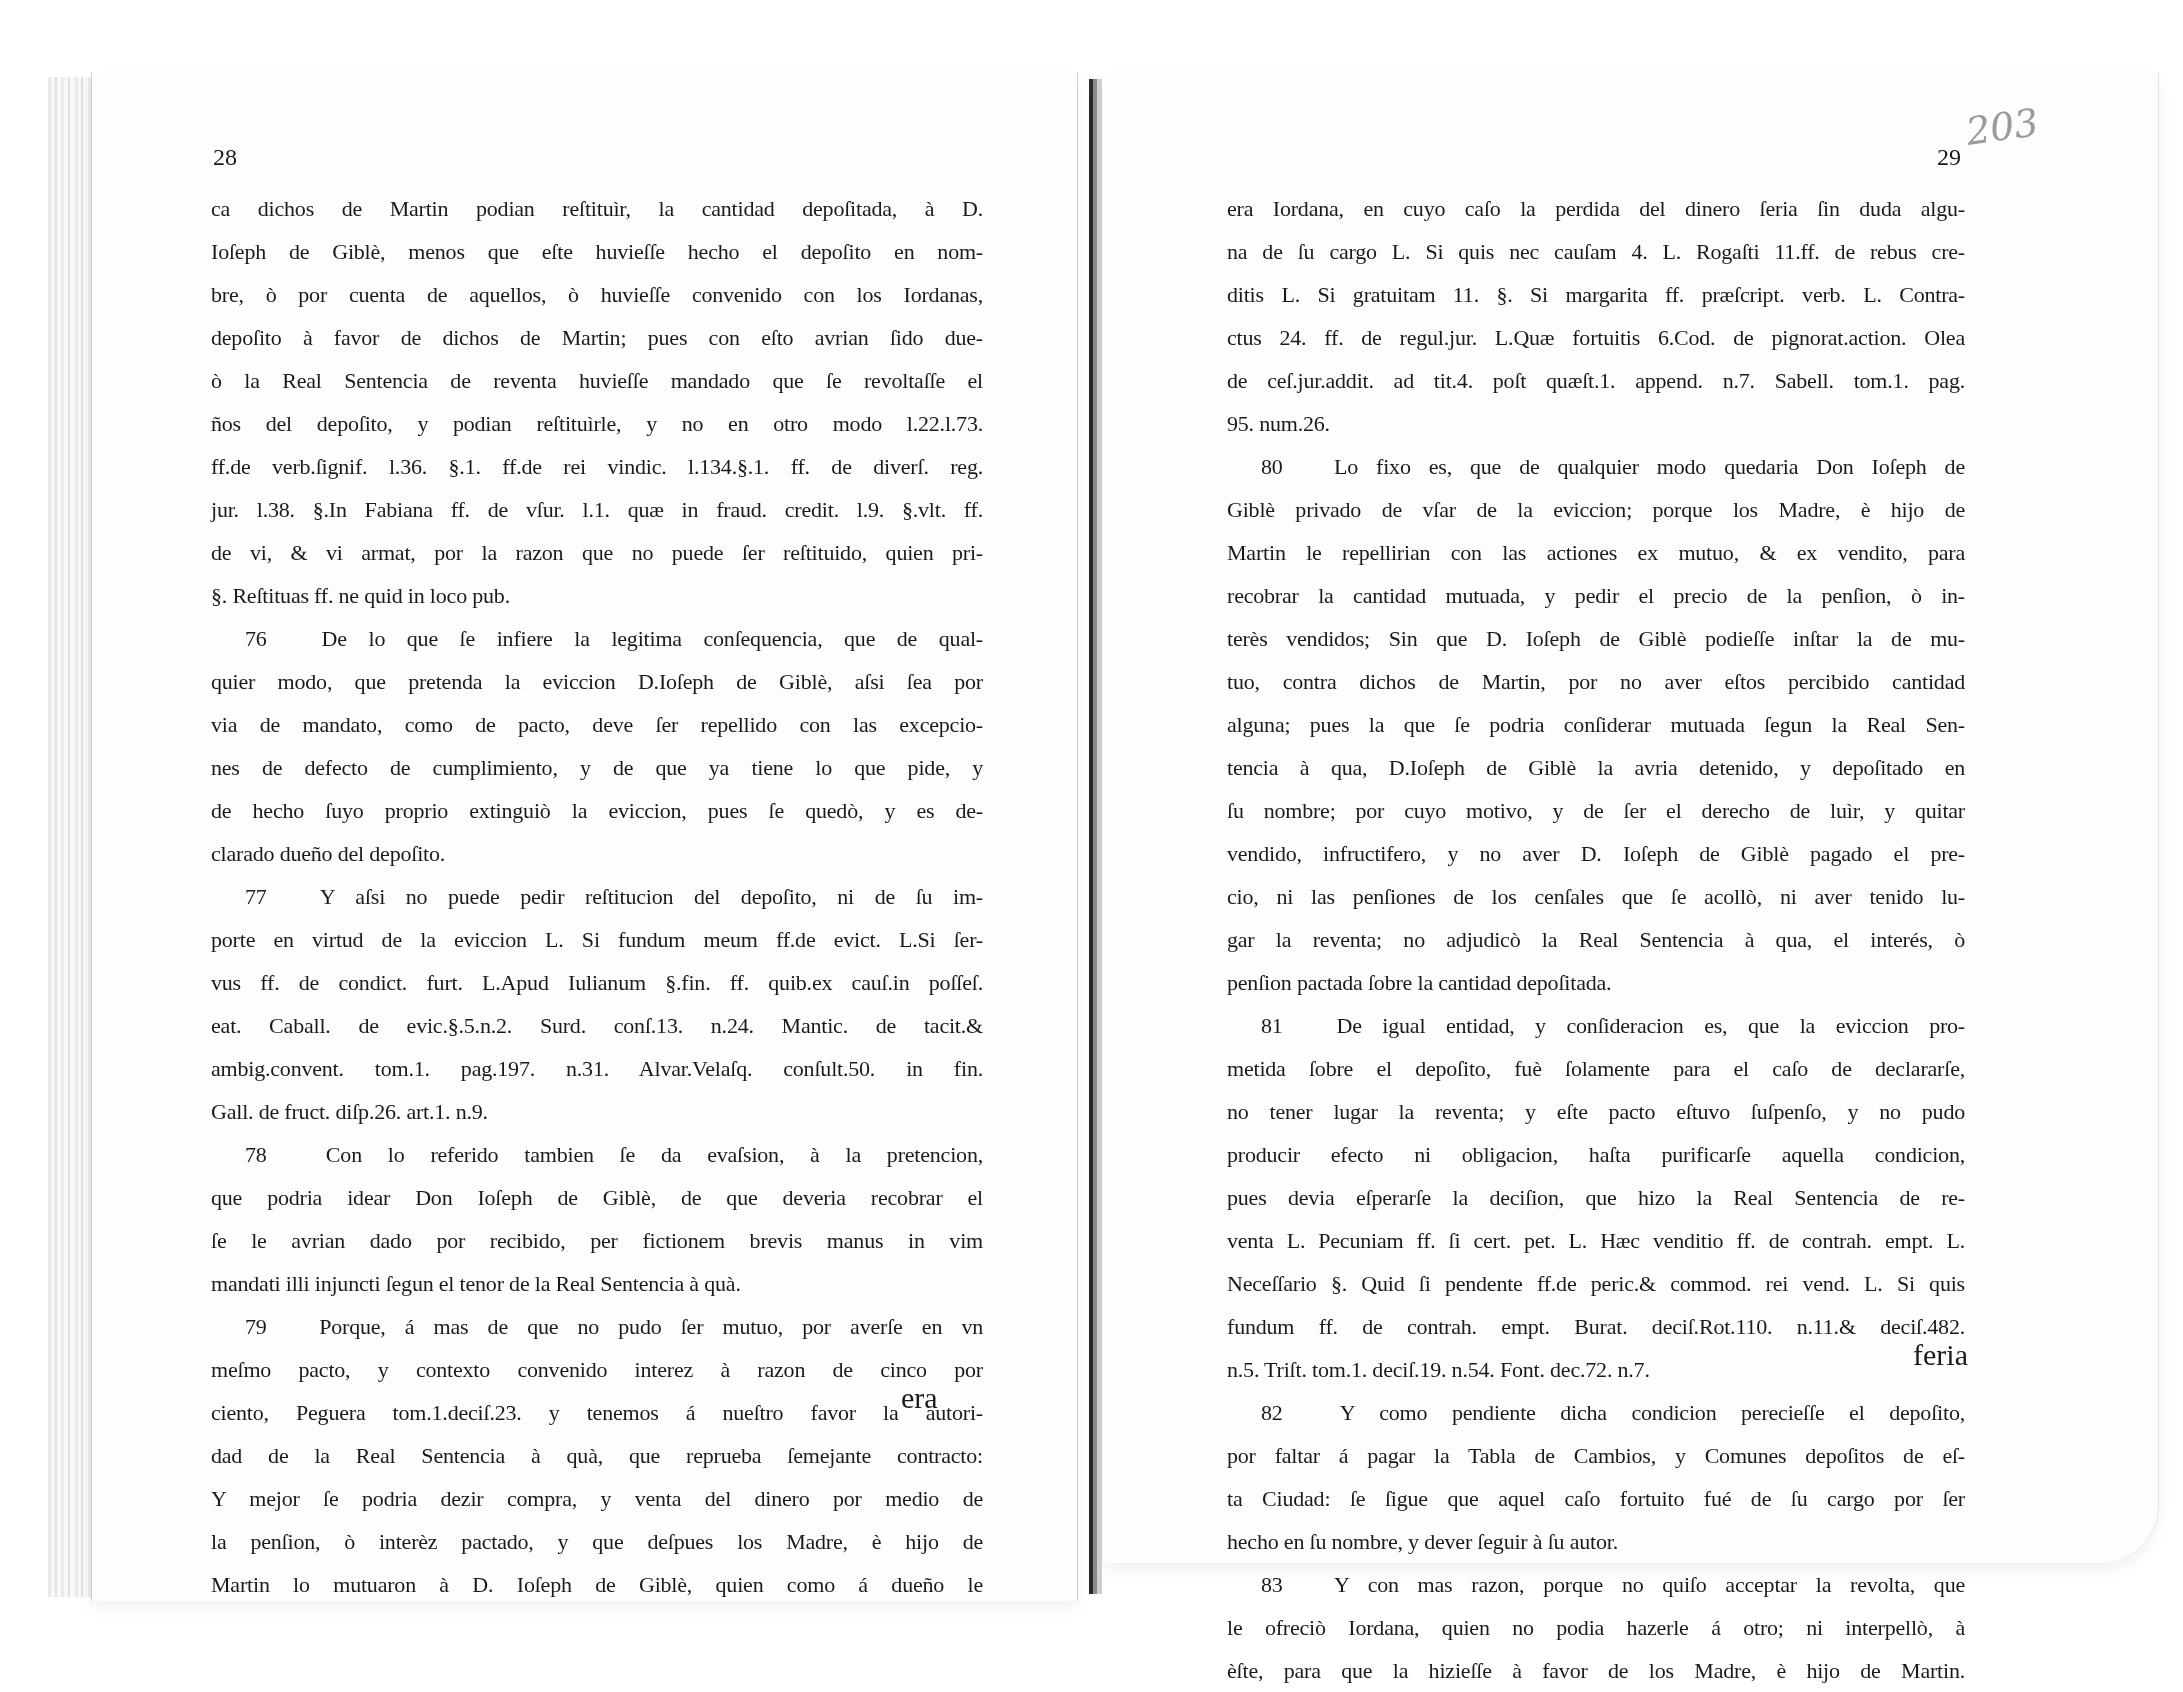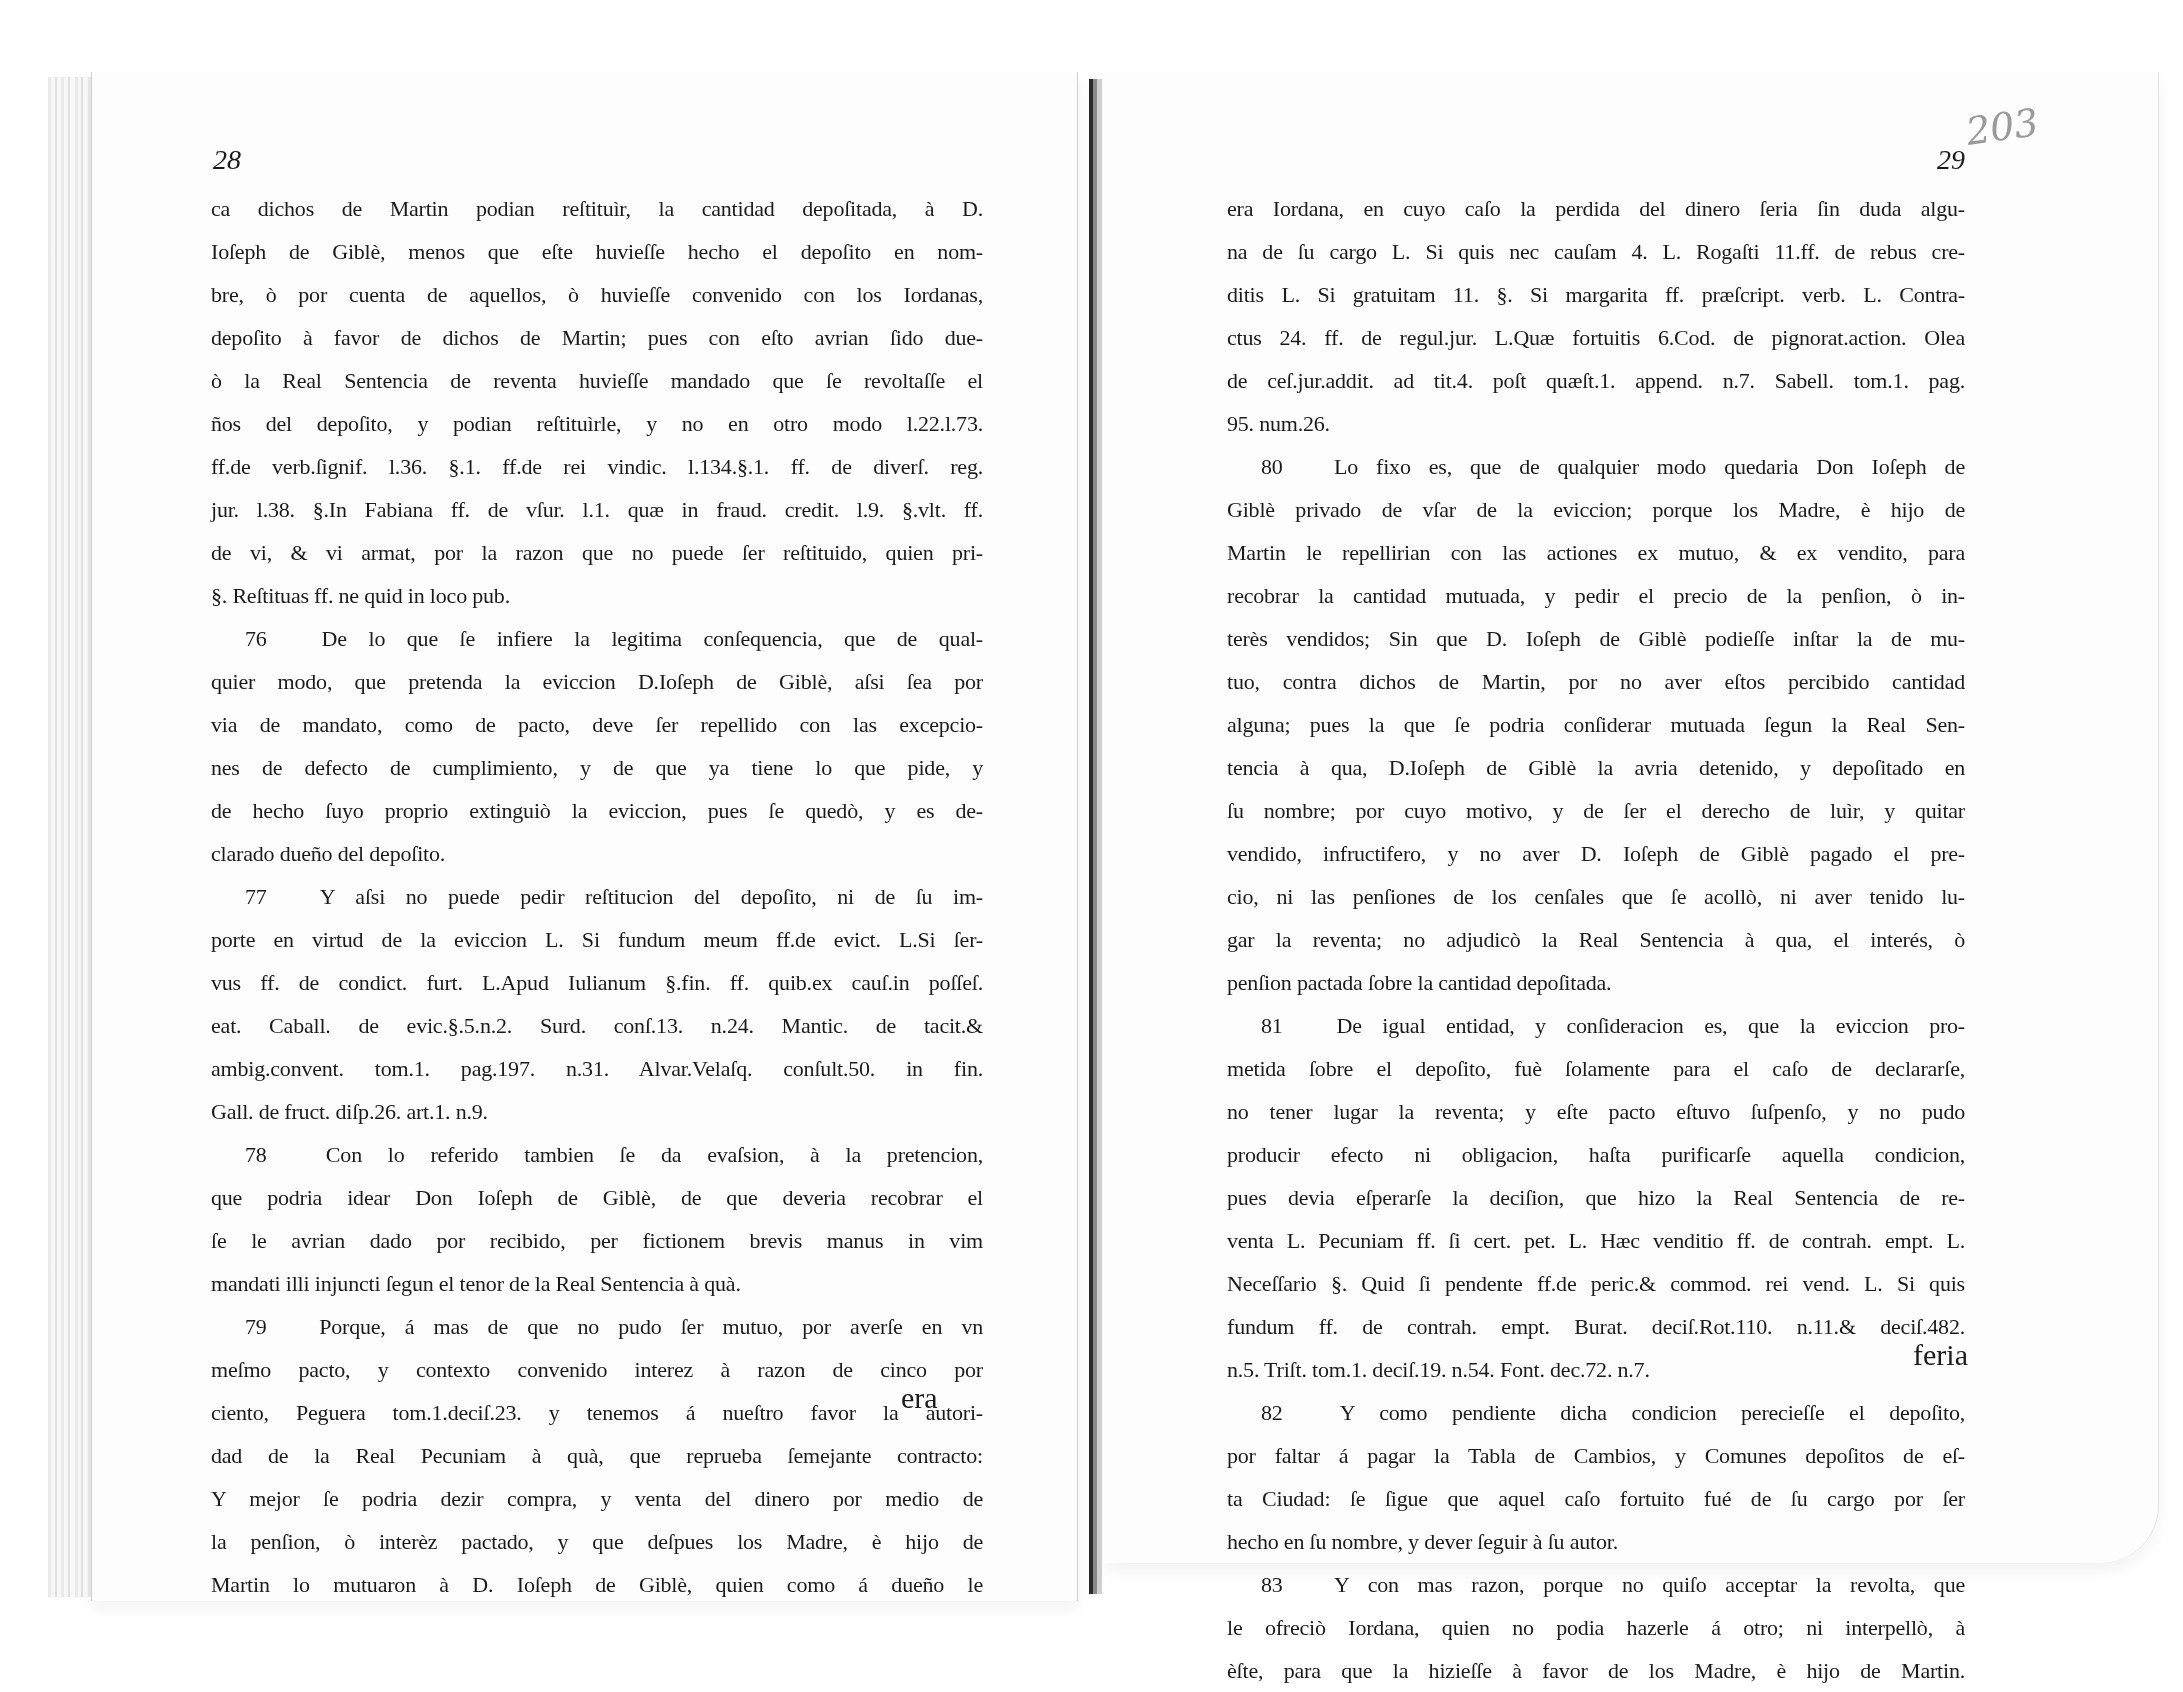--- a/index.html
+++ b/index.html
@@ -34,22 +34,21 @@
     border-bottom-right-radius: 58px;
     box-shadow: 0 7.7px 14.4px rgba(0,0,0,0.05);
   }
   .spine {
     position: absolute;
     left: 1089px; top: 79px; width: 13.4px; height: 1515px;
     background: linear-gradient(90deg, #2a2a2a 0 4.3px, #8a8a8a 4.3px 7.7px, #cfcfcf 7.7px 13.4px);
   }
   .page-number {
     position: absolute;
-    font-size: 28px;
-    font-style: italic;
+    font-size: 24px;
   }
   .handwritten-folio {
     position: absolute;
     left: 1966px; top: 105px;
     font-size: 38px;
     font-style: italic;
     color: #9a9a9a;
     font-family: "DejaVu Serif", serif;
     transform: rotate(-8deg);
   }
@@ -113,21 +112,21 @@
     <span class="line">eat. Caball. de evic.§.5.n.2. Surd. conſ.13. n.24. Mantic. de tacit.&amp;</span>
     <span class="line">ambig.convent. tom.1. pag.197. n.31. Alvar.Velaſq. conſult.50. in fin.</span>
     <span class="line last">Gall. de fruct. diſp.26. art.1. n.9.</span>
     <span class="line"><span class="para-num">78</span> Con lo referido tambien ſe da evaſsion, à la pretencion,</span>
     <span class="line">que podria idear Don Ioſeph de Giblè, de que deveria recobrar el</span>
     <span class="line">ſe le avrian dado por recibido, per fictionem brevis manus in vim</span>
     <span class="line last">mandati illi injuncti ſegun el tenor de la Real Sentencia à quà.</span>
     <span class="line"><span class="para-num">79</span> Porque, á mas de que no pudo ſer mutuo, por averſe en vn</span>
     <span class="line">meſmo pacto, y contexto convenido interez à razon de cinco por</span>
     <span class="line">ciento, Peguera tom.1.deciſ.23. y tenemos á nueſtro favor la autori-</span>
-    <span class="line">dad de la Real Pecuniam à quà, que reprueba ſemejante contracto:</span>
+    <span class="line">dad de la Real Sentencia à quà, que reprueba ſemejante contracto:</span>
     <span class="line">Y mejor ſe podria dezir compra, y venta del dinero por medio de</span>
     <span class="line">la penſion, ò interèz pactado, y que deſpues los Madre, è hijo de</span>
     <span class="line">Martin lo mutuaron à D. Ioſeph de Giblè, quien como á dueño le</span>
   </div>
 <div class="text-block text-right" id="right-text">
     <span class="line">era Iordana, en cuyo caſo la perdida del dinero ſeria ſin duda algu-</span>
     <span class="line">na de ſu cargo L. Si quis nec cauſam 4. L. Rogaſti 11.ff. de rebus cre-</span>
     <span class="line">ditis L. Si gratuitam 11. §. Si margarita ff. præſcript. verb. L. Contra-</span>
     <span class="line">ctus 24. ff. de regul.jur. L.Quæ fortuitis 6.Cod. de pignorat.action. Olea</span>
     <span class="line">de ceſ.jur.addit. ad tit.4. poſt quæſt.1. append. n.7. Sabell. tom.1. pag.</span>

